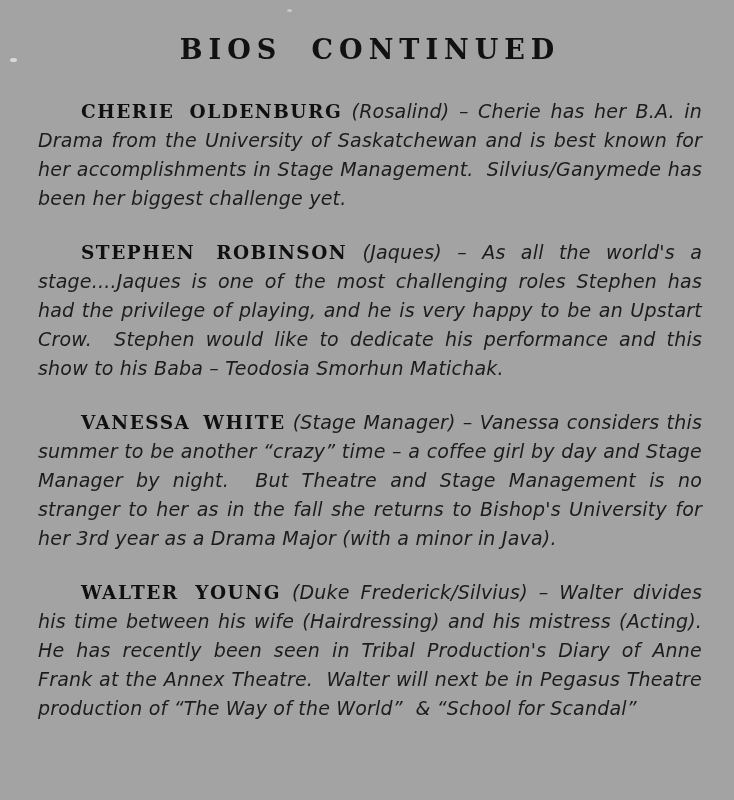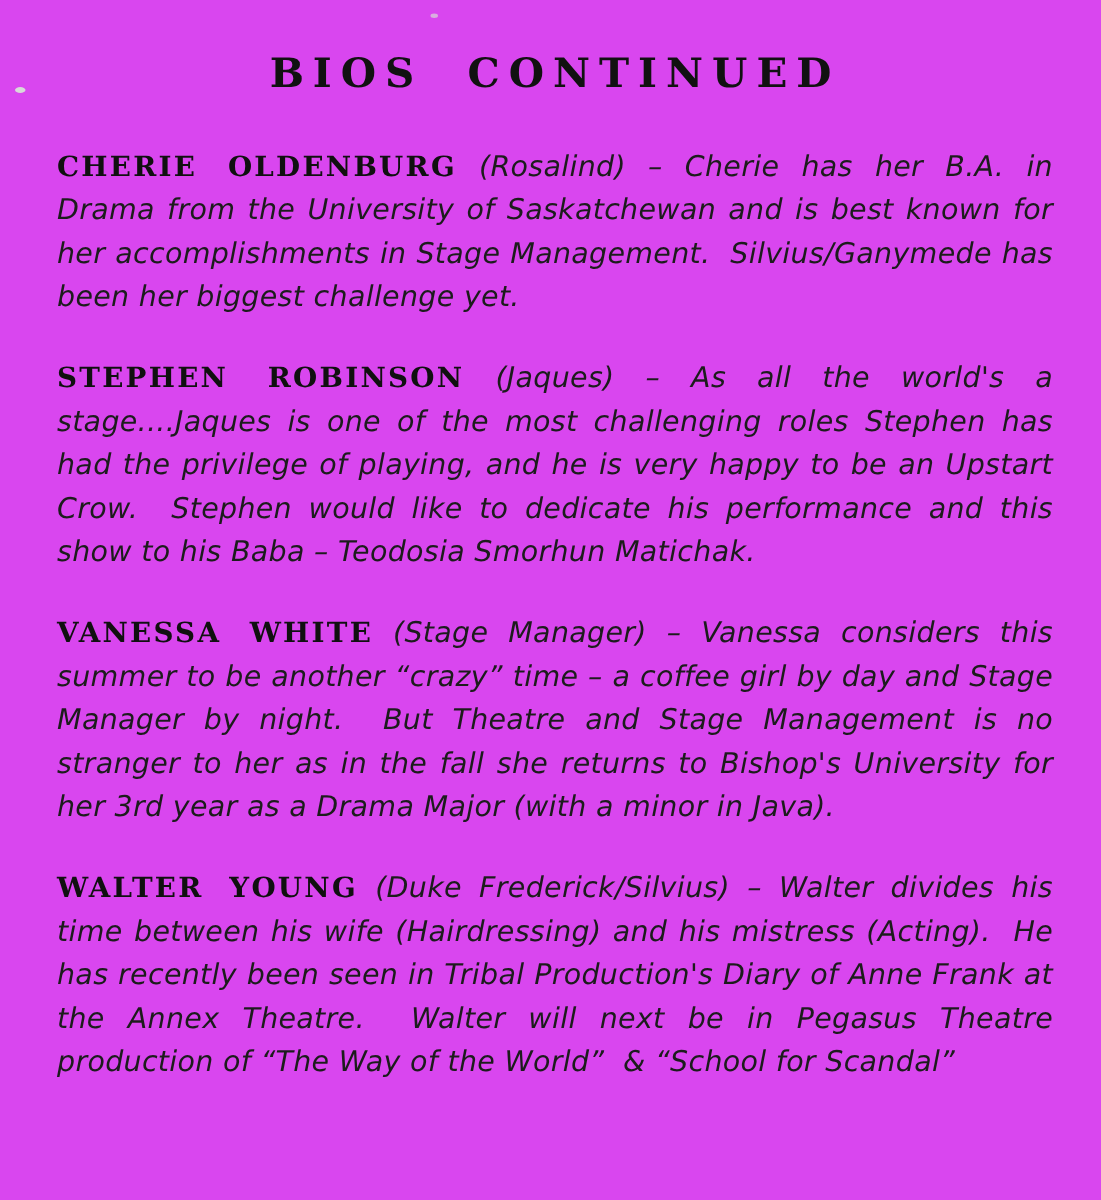--- a/index.html
+++ b/index.html
@@ -5,21 +5,21 @@
   html, body {
     margin: 0;
     padding: 0;
     background: #ffffff;
   }
   .page {
     position: relative;
     width: 734px;
     height: 800px;
     box-sizing: border-box;
-    background: #d946ef;
+    background: #a3a3a3;
     color: #1c1c1c;
     padding: 34px 32px 0 38px;
     overflow: hidden;
     font-family: "DejaVu Sans", sans-serif;
   }
   .title {
     margin: 0 0 32px 0;
     text-align: center;
     font-family: "DejaVu Serif", serif;
     font-weight: bold;
@@ -40,20 +40,21 @@
     letter-spacing: 0.2px;
   }
   .bio-name {
     font-family: "DejaVu Serif", serif;
     font-weight: bold;
     font-style: normal;
     font-size: 18.5px;
     letter-spacing: 1.5px;
     word-spacing: 4px;
     color: #101010;
+    margin-left: 43px;
   }
   .bio-role, .bio-sep {
     font-style: italic;
   }
   .bio-body {
     white-space: pre-wrap; 
   }
   .scan-artifact {
     position: absolute;
     background: #d9d9d9;

